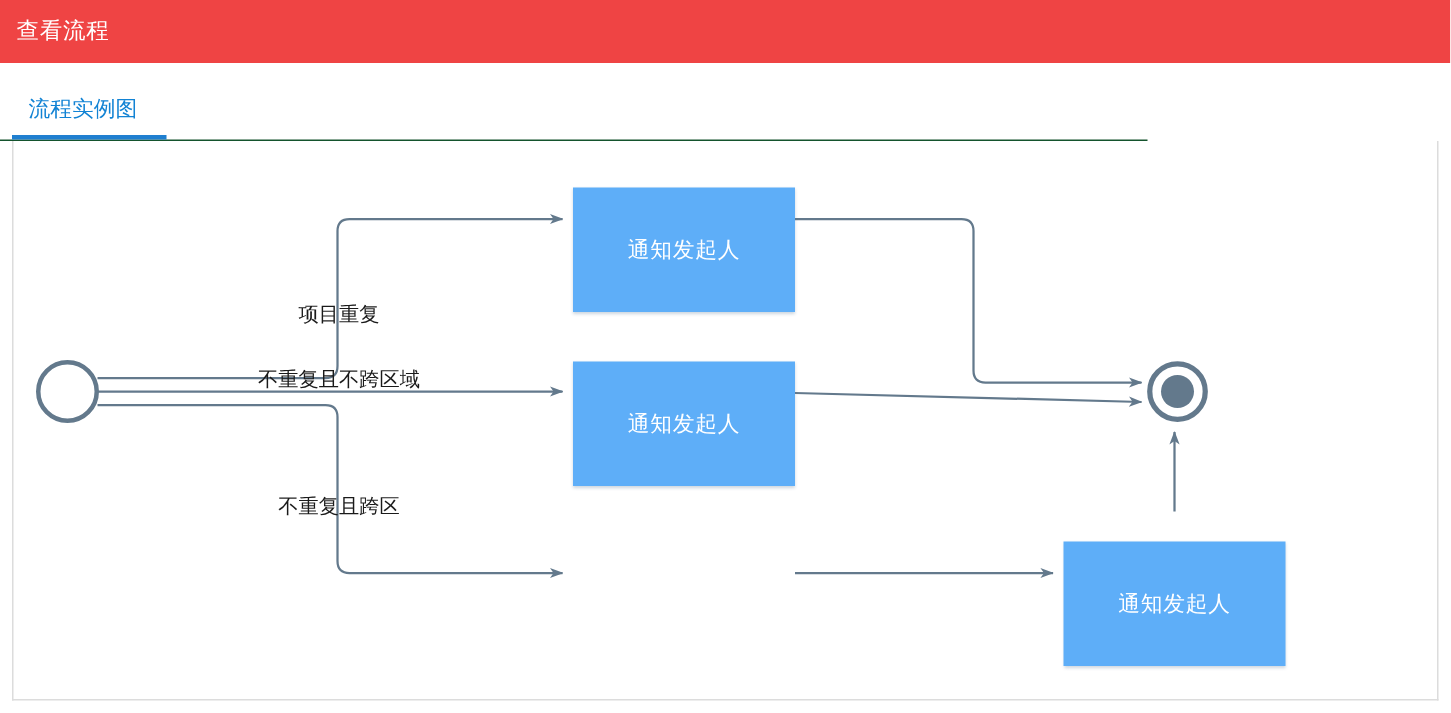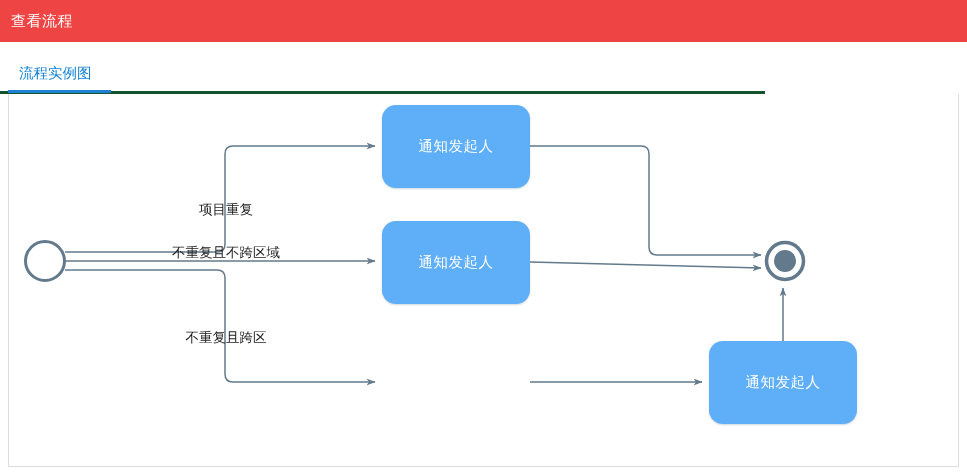--- a/index.html
+++ b/index.html
@@ -31,21 +31,21 @@
     letter-spacing: 0.5px;
     line-height: 22px;
   }
 
   
   .tabbar {
     position: absolute;
     left: 0; top: 42px;
     width: 765px; height: 52px;
     background: #ffffff;
-    border-bottom: 3px solid #14532d;
+    border-bottom: 1px solid #14532d;
   }
   .tab {
     position: absolute;
     top: 20px;
     font-size: 14.5px;
     color: #333333;
     line-height: 22px;
     white-space: nowrap;
     cursor: pointer;
   }
@@ -69,29 +69,30 @@
     overflow: hidden;
   }
   .canvas-svg {
     position: absolute;
     left: -8px; top: -94px;
   }
 
   
   .node-box {
     position: absolute;
-    border-radius: 14px;
+    border-radius: 0;
     display: flex;
     align-items: center;
     justify-content: center;
     color: #ffffff;
     font-size: 14.5px;
     letter-spacing: 0.5px;
     box-shadow: 0 1px 2px rgba(90,120,150,0.30);
     cursor: pointer;
+    margin-top: 20px;
   }
   .node-label { pointer-events: none; }
 </style>
 </head>
 <body>
 
 <div id="app">
 
   <div class="titlebar" style="background: #ef4444;">
     <div class="titlebar-text">查看流程</div>

